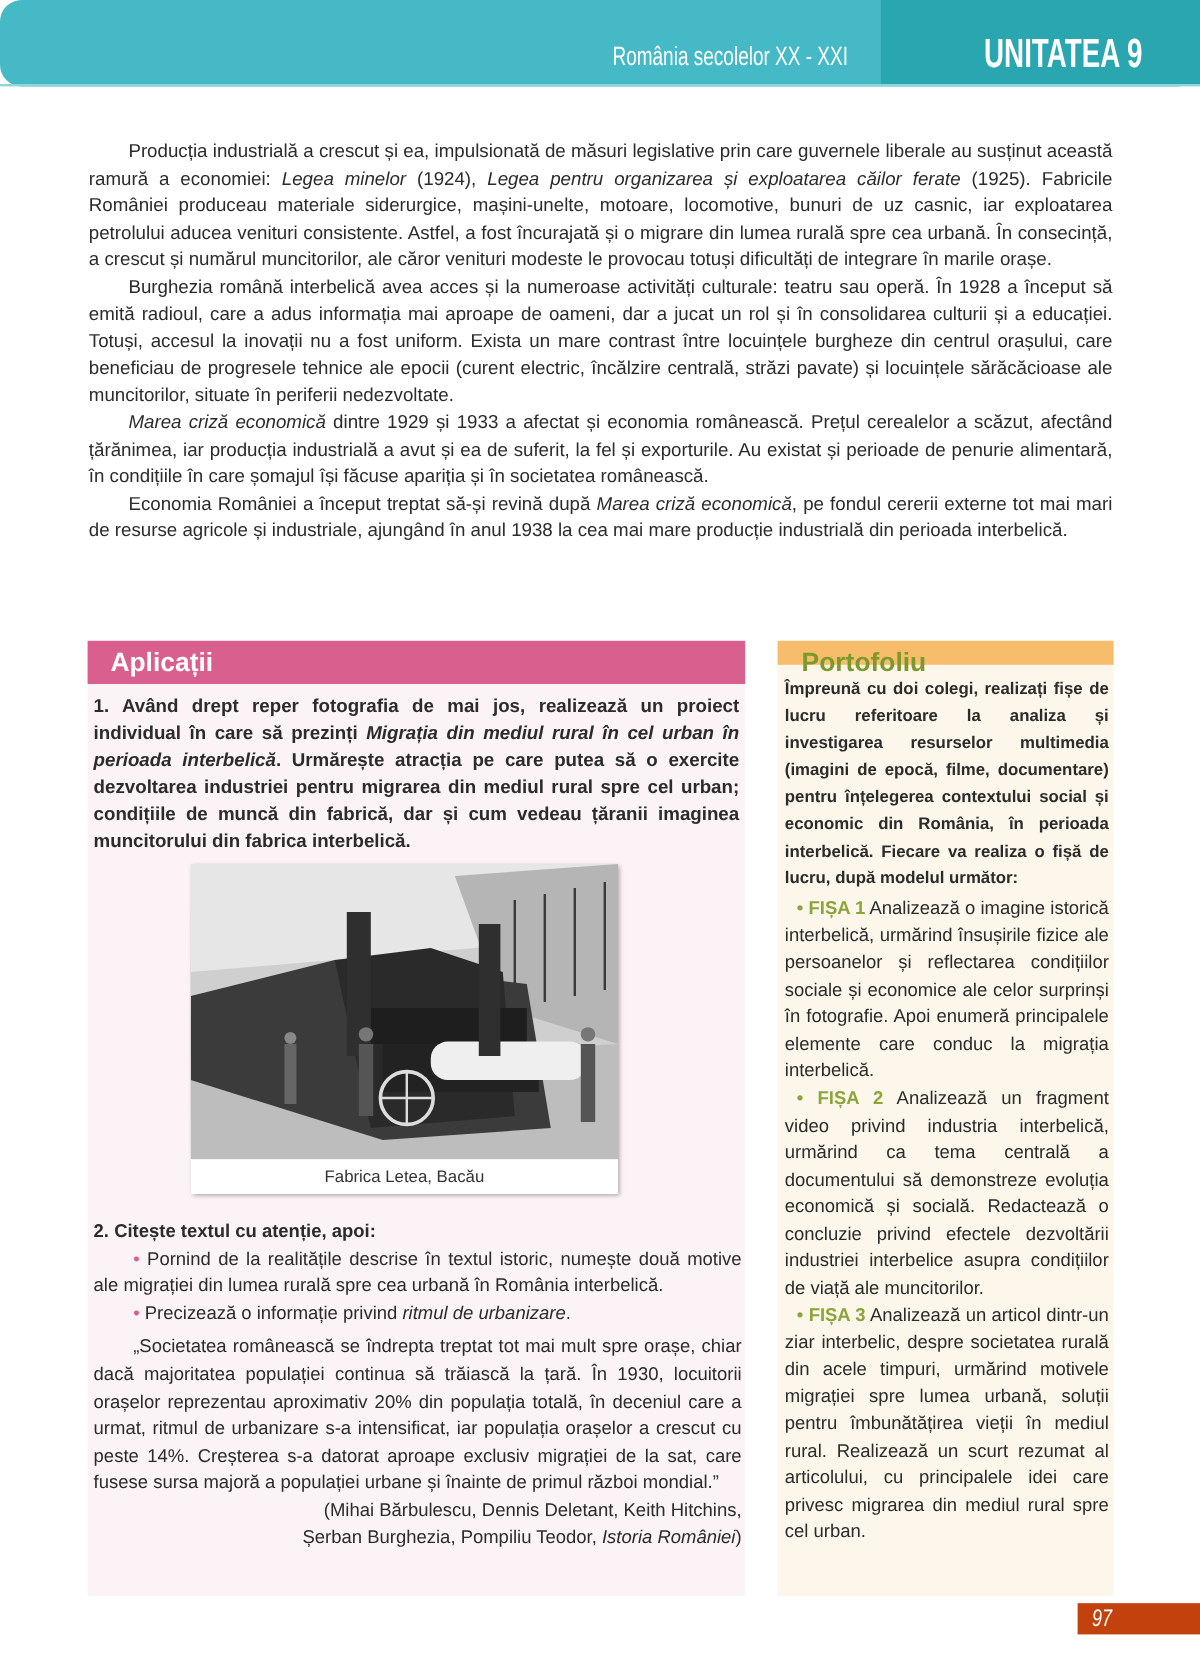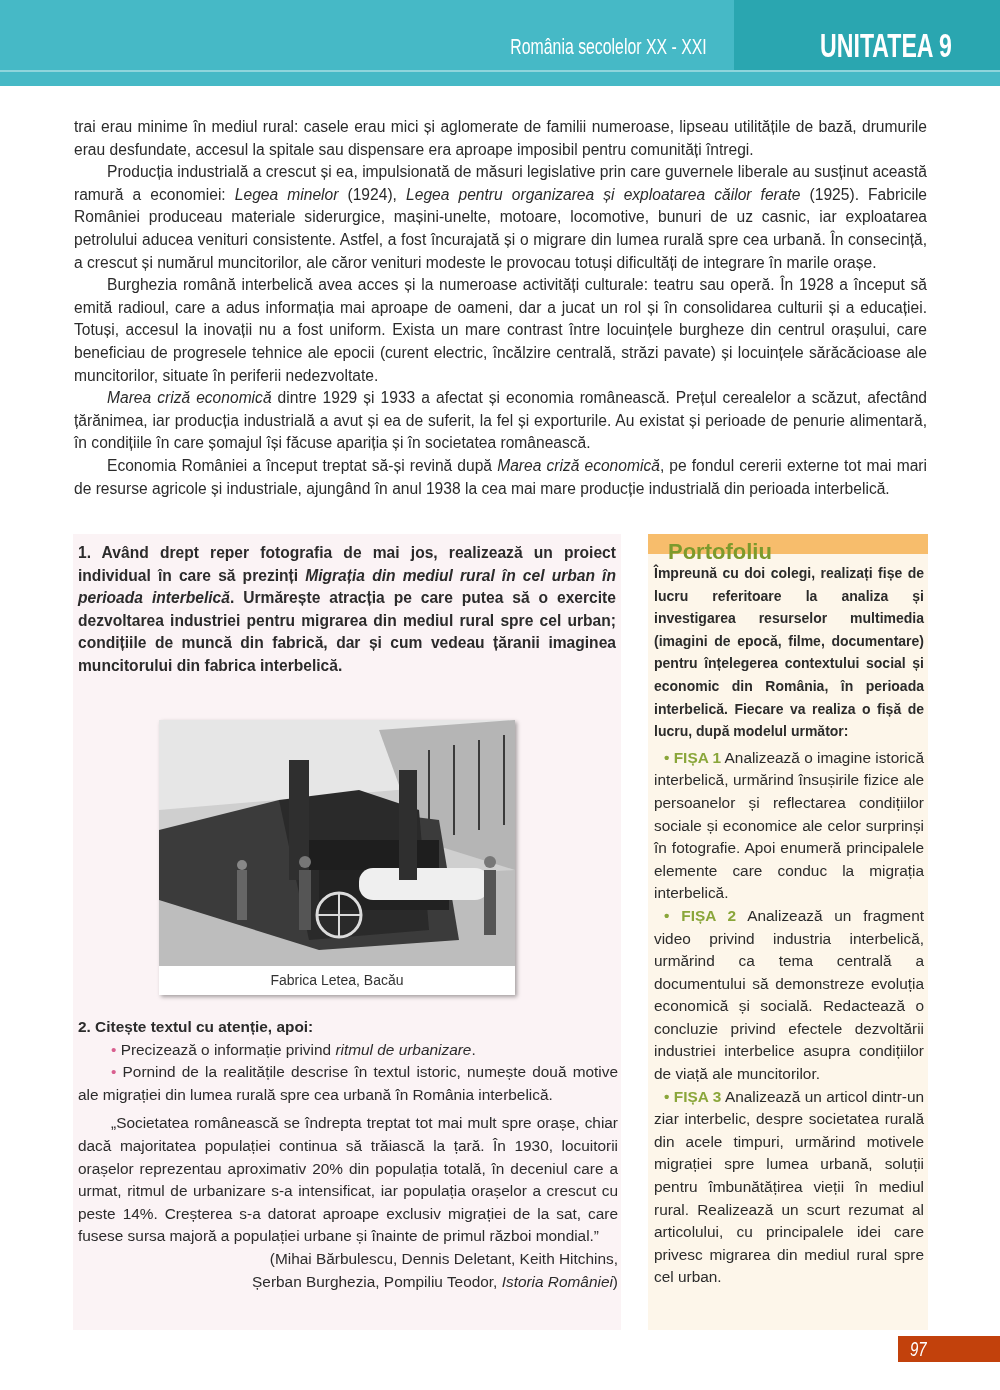--- a/index.html
+++ b/index.html
@@ -1,18 +1,18 @@
 <!DOCTYPE html>
 <html><head>
 <meta charset="utf-8">
 <style>
   html, body { margin:0; padding:0; }
   body { width:1000px; height:1390px; position:relative; background:#ffffff; overflow:hidden;
          font-family:"Liberation Sans", sans-serif; color:#2b2b2b; }
-  .header { position:absolute; left:0; top:0; width:1000px; height:86px; background:#46b9c6; }
+  .header { position:absolute; left:0; top:0; width:1000px; height:72px; background:#46b9c6;border-radius:18px; }
   .header .hline { position:absolute; left:0; top:70px; width:1000px; height:2px; background:#8fd5dc; }
   .header .subtitle { position:absolute; right:293px; top:34px; color:#fff; font-size:22px;
         font-family:"Liberation Sans Narrow","Liberation Sans", sans-serif; letter-spacing:0px;
         transform:scaleX(0.72); transform-origin:right center; white-space:nowrap; }
   .header .unit-block { position:absolute; left:734px; top:0; width:266px; height:70px; background:#2aa6b0; }
   .header .unit { position:absolute; right:48px; top:26px; color:#fff; font-size:34px; font-weight:bold;
         transform:scaleX(0.68); transform-origin:right center; white-space:nowrap; }
 
   .body-text { position:absolute; left:74px; top:116px; width:853px; font-size:15.6px; line-height:22.6px;
         text-align:justify; font-family:"Liberation Sans", sans-serif; }
@@ -54,28 +54,28 @@
 <body>
 
 <div class="header">
   <div class="hline"></div>
   <div class="subtitle">România secolelor XX - XXI</div>
   <div class="unit-block"></div>
   <div class="unit">UNITATEA 9</div>
 </div>
 
 <div class="body-text">
-  <p>trai erau minime în mediul rural: casele erau mici și aglomerate de familii numeroase, lipseau utilitățile de bază, drumurile erau desfundate, accesul la spitale sau dispensare era aproape imposibil pentru comunități întregi.</p>
   <p class="ind"><span>Producția industrială a crescut și ea, impulsionată de măsuri legislative prin care guvernele liberale au susținut această ramură a economiei: </span><i>Legea minelor</i><span> (1924), </span><i>Legea pentru organizarea și exploatarea căilor ferate</i><span> (1925). Fabricile României produceau materiale siderurgice, mașini-unelte, motoare, locomotive, bunuri de uz casnic, iar exploatarea petrolului aducea venituri consistente. Astfel, a fost încurajată și o migrare din lumea rurală spre cea urbană. În consecință, a crescut și numărul muncitorilor, ale căror venituri modeste le provocau totuși dificultăți de integrare în marile orașe.</span></p>
   <p class="ind">Burghezia română interbelică avea acces și la numeroase activități culturale: teatru sau operă. În 1928 a început să emită radioul, care a adus informația mai aproape de oameni, dar a jucat un rol și în consolidarea culturii și a educației. Totuși, accesul la inovații nu a fost uniform. Exista un mare contrast între locuințele burgheze din centrul orașului, care beneficiau de progresele tehnice ale epocii (curent electric, încălzire centrală, străzi pavate) și locuințele sărăcăcioase ale muncitorilor, situate în periferii nedezvoltate.</p>
   <p class="ind"><i>Marea criză economică</i><span> dintre 1929 și 1933 a afectat și economia românească. Prețul cerealelor a scăzut, afectând țărănimea, iar producția industrială a avut și ea de suferit, la fel și exporturile. Au existat și perioade de penurie alimentară, în condițiile în care șomajul își făcuse apariția și în societatea românească.</span></p>
   <p class="ind"><span>Economia României a început treptat să-și revină după </span><i>Marea criză economică</i><span>, pe fondul cererii externe tot mai mari de resurse agricole și industriale, ajungând în anul 1938 la cea mai mare producție industrială din perioada interbelică.</span></p>
 </div>
 
 <div class="apl">
+  <div class="apl-head">Aplicații</div>
   <div class="apl-q1"><span>1. Având drept reper fotografia de mai jos, realizează un proiect individual în care să prezinți </span><i>Migrația din mediul rural în cel urban în perioada interbelică</i><span>. Urmărește atracția pe care putea să o exercite dezvoltarea industriei pentru migrarea din mediul rural spre cel urban; condițiile de muncă din fabrică, dar și cum vedeau țăranii imaginea muncitorului din fabrica interbelică.</span></div>
 
   <div class="photo">
     <div class="photo-img">
       <svg width="356" height="246" viewBox="0 0 356 246">
         <rect x="0" y="0" width="356" height="246" fill="#cfcfcf"></rect>
         <polygon points="0,0 356,0 356,60 0,90" fill="#e6e6e6"></polygon>
         <polygon points="220,10 356,0 356,150 260,120" fill="#b5b5b5"></polygon>
         <g stroke="#3a3a3a" stroke-width="2">
           <line x1="270" y1="30" x2="270" y2="120"></line>
@@ -100,22 +100,22 @@
         <circle cx="331" cy="142" r="6" fill="#777"></circle>
         <rect x="78" y="150" width="10" height="50" fill="#666"></rect>
         <circle cx="83" cy="145" r="5" fill="#888"></circle>
       </svg>
     </div>
     <div class="photo-caption">Fabrica Letea, Bacău</div>
   </div>
 
   <div class="apl-q2">
     <div class="q2title">2. Citește textul cu atenție, apoi:</div>
+    <div class="bullet"><span class="dot">• </span><span>Pornind de la realitățile descrise în textul istoric, numește două motive ale migrației din lumea rurală spre cea urbană în România interbelică.</span></div>
     <div class="bullet"><span class="dot">• </span><span>Precizează o informație privind </span><i>ritmul de urbanizare</i><span>.</span></div>
-    <div class="bullet"><span class="dot">• </span><span>Pornind de la realitățile descrise în textul istoric, numește două motive ale migrației din lumea rurală spre cea urbană în România interbelică.</span></div>
     <div class="quote">„Societatea românească se îndrepta treptat tot mai mult spre orașe, chiar dacă majoritatea populației continua să trăiască la țară. În 1930, locuitorii orașelor reprezentau aproximativ 20% din populația totală, în deceniul care a urmat, ritmul de urbanizare s-a intensificat, iar populația orașelor a crescut cu peste 14%. Creșterea s-a datorat aproape exclusiv migrației de la sat, care fusese sursa majoră a populației urbane și înainte de primul război mondial.”</div>
     <div class="cite">(Mihai Bărbulescu, Dennis Deletant, Keith Hitchins,</div>
     <div class="cite"><span>Șerban Burghezia, Pompiliu Teodor, </span><i>Istoria României</i><span>)</span></div>
   </div>
 </div>
 
 <div class="port">
   <div class="port-head">Portofoliu</div>
   <div class="port-intro">Împreună cu doi colegi, realizați fișe de lucru referitoare la analiza și investigarea resurselor multimedia (imagini de epocă, filme, documentare) pentru înțelegerea contextului social și economic din România, în perioada interbelică. Fiecare va realiza o fișă de lucru, după modelul următor:</div>
   <div class="port-item"><span class="fisa">• <span>FIȘA 1</span></span><span> Analizează o imagine istorică interbelică, urmărind însușirile fizice ale persoanelor și reflectarea condițiilor sociale și economice ale celor surprinși în fotografie. Apoi enumeră principalele elemente care conduc la migrația interbelică.</span></div>

